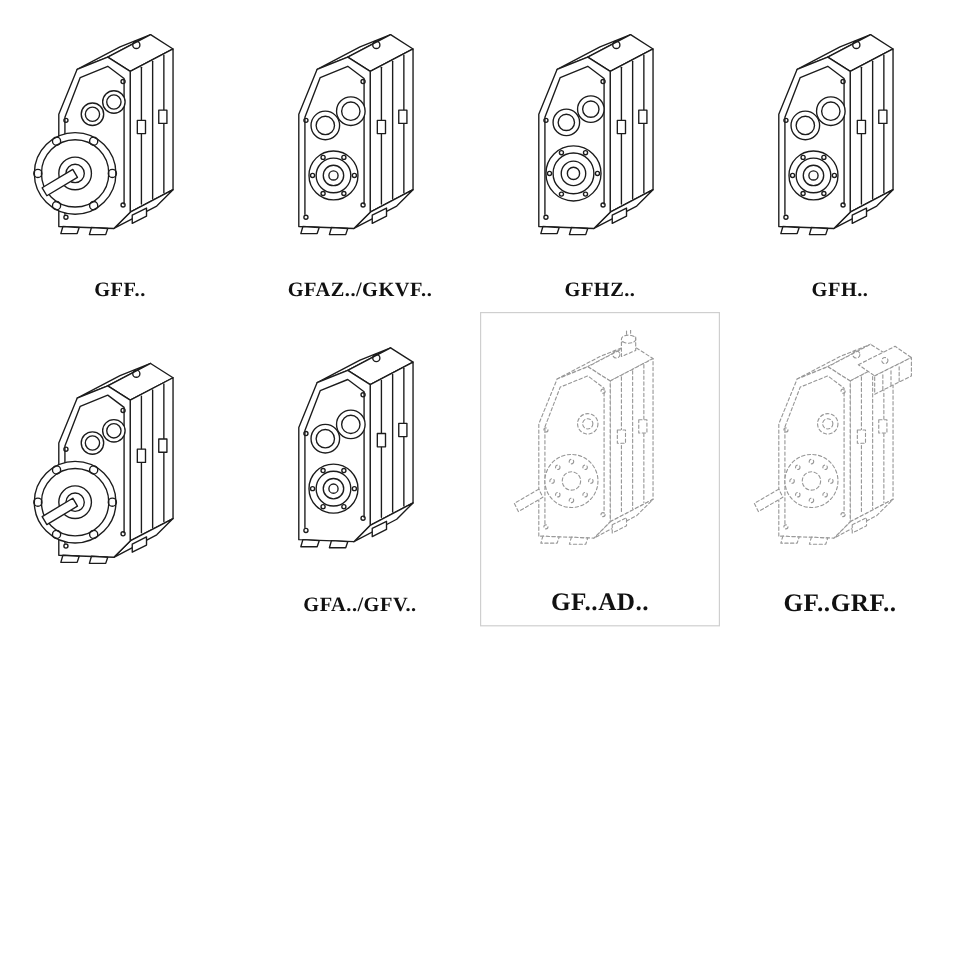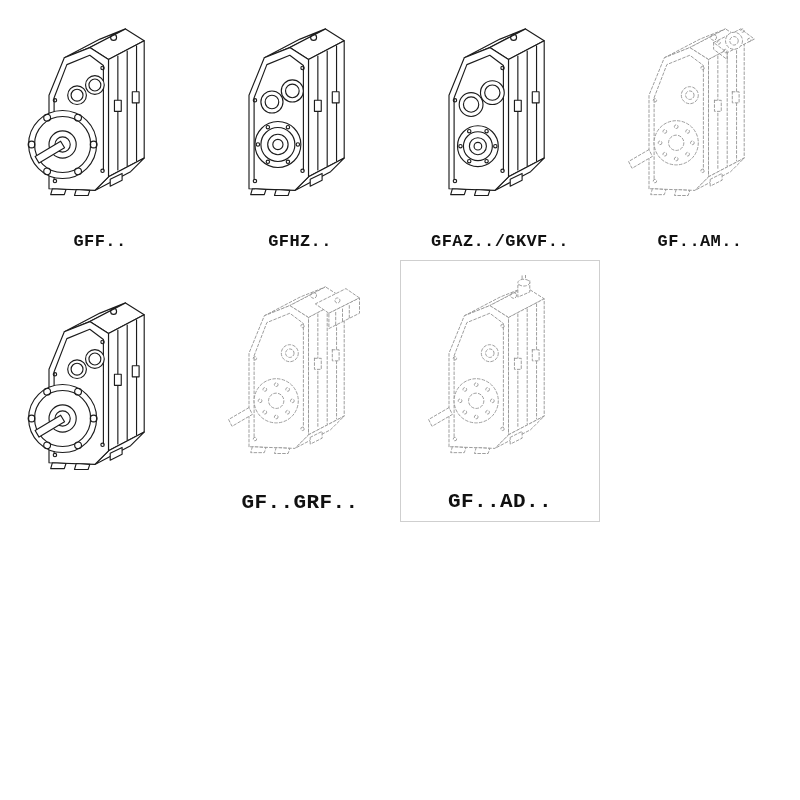--- a/index.html
+++ b/index.html
@@ -7,21 +7,20 @@
   body {
     width: 800px; height: 800px;
     background: #ffffff;
     font-family: "Liberation Serif", serif;
   }
   .sheet {
     width: 800px; height: 780px;
     display: grid;
     grid-template-columns: repeat(4, 200px);
     grid-template-rows: 260px 262px 278px;
-    font-family: Liberation Mono, monospace;
   }
   figure.cell {
     margin: 0;
     display: flex; flex-direction: column; align-items: center;
     padding: 6px 3px 3px;
   }
   .drawing {
     flex: 1; width: 100%; min-height: 0;
     display: flex; align-items: center; justify-content: center;
   }
@@ -213,68 +212,76 @@
       <svg class="gbsvg" viewBox="0 0 200 240">
         <use href="#gb-flange"></use>
       </svg>
     </div>
     <figcaption class="model">GFF..</figcaption>
   </figure>
 
   <figure class="cell">
     <div class="drawing">
       <svg class="gbsvg" viewBox="0 0 200 240">
+        <use href="#gb-twin"></use>
+      </svg>
+    </div>
+    <figcaption class="model">GFAZ../GKVF..</figcaption>
+  </figure>
+
+  <figure class="cell">
+    <div class="drawing">
+      <svg class="gbsvg" viewBox="0 0 200 240">
         <use href="#gb-hollow"></use>
       </svg>
     </div>
     <figcaption class="model">GFHZ..</figcaption>
   </figure>
 
+
   <figure class="cell">
     <div class="drawing">
       <svg class="gbsvg" viewBox="0 0 200 240">
         <use href="#gb-twin"></use>
       </svg>
     </div>
-    <figcaption class="model">GFAZ../GKVF..</figcaption>
-  </figure>
-
-
-
-
-  <figure class="cell">
+    <figcaption class="model">GFH..</figcaption>
+  </figure>
+
+
+
+
+  <figure class="cell">
+    <div class="drawing">
+      <svg class="gbsvg" viewBox="0 0 200 240">
+        <use href="#gb-flange"></use>
+      </svg>
+    </div>
+  </figure>
+
+  <figure class="cell">
+    <div class="drawing">
+      <svg class="gbsvg" viewBox="0 0 200 240">
+        <use href="#gb-twin"></use>
+      </svg>
+    </div>
+    <figcaption class="model">GFA../GFV..</figcaption>
+  </figure>
+
+  <figure class="cell big boxed">
     <div class="drawing">
       <svg class="gbsvg dashed" viewBox="0 0 200 240">
-        <use href="#gb-am"></use>
-      </svg>
-    </div>
-    <figcaption class="model">GF..AM..</figcaption>
-  </figure>
-
-
-  <figure class="cell">
-    <div class="drawing">
-      <svg class="gbsvg" viewBox="0 0 200 240">
-        <use href="#gb-flange"></use>
-      </svg>
-    </div>
-  </figure>
-
+        <use href="#gb-ad"></use>
+      </svg>
+    </div>
+    <figcaption class="model">GF..AD..</figcaption>
+  </figure>
 
   <figure class="cell big">
     <div class="drawing">
       <svg class="gbsvg dashed" viewBox="0 0 200 240">
         <use href="#gb-grf"></use>
       </svg>
     </div>
     <figcaption class="model">GF..GRF..</figcaption>
   </figure>
 
-  <figure class="cell big boxed">
-    <div class="drawing">
-      <svg class="gbsvg dashed" viewBox="0 0 200 240">
-        <use href="#gb-ad"></use>
-      </svg>
-    </div>
-    <figcaption class="model">GF..AD..</figcaption>
-  </figure>
-
 </main>
 
 </body></html>

